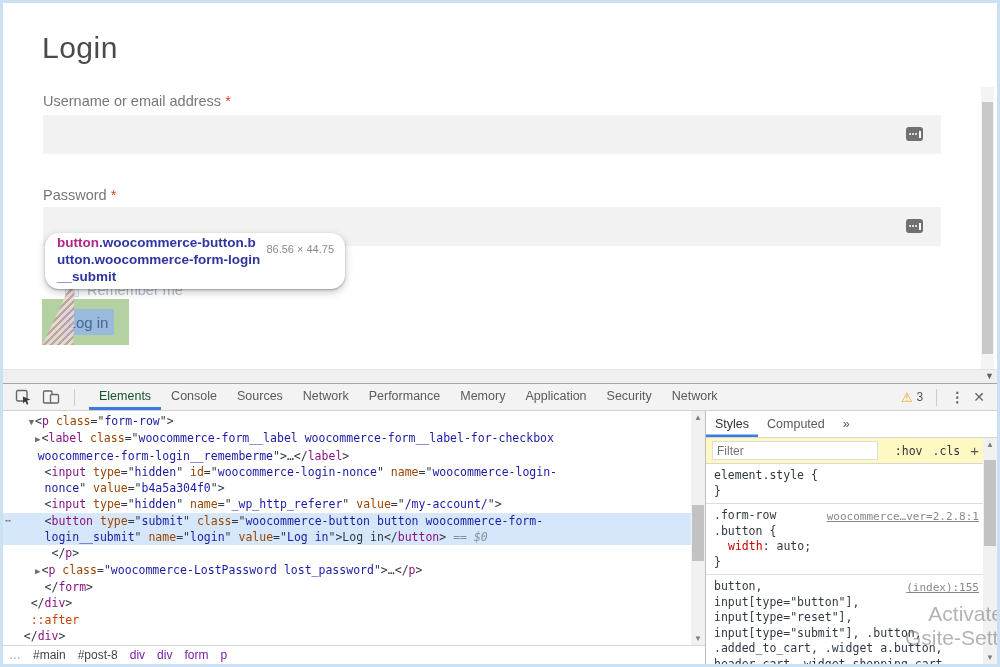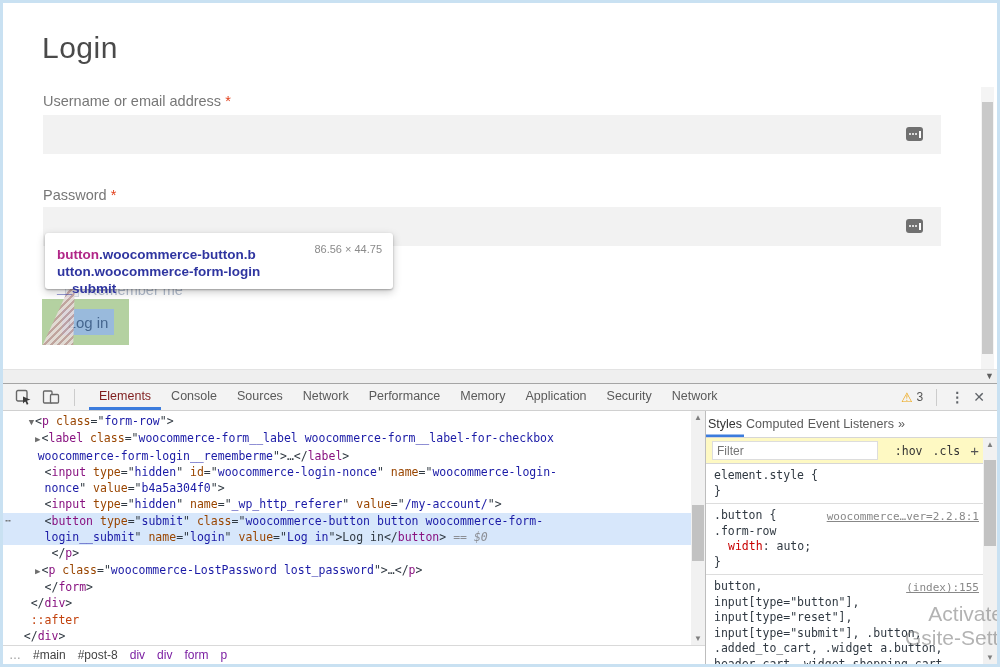--- a/index.html
+++ b/index.html
@@ -21,41 +21,41 @@
   .remember-ghost{position:absolute;left:62px;top:279px;font-size:14.5px;color:#7d8eab;opacity:.6;z-index:1;display:flex;align-items:center;gap:8px;}
   .remember-ghost .chk{width:12px;height:12px;border:1px solid #b9c3d4;background:#eef1f6;}
 
   .login-btn{position:absolute;left:39px;top:296px;width:87px;height:46px;background:#b4d1a1;z-index:2;}
   .content-hl{position:absolute;left:20px;top:10px;width:52px;height:26px;background:#99badc;
               display:flex;align-items:center;justify-content:center;font-size:15px;color:#46678f;}
   .hatch{position:absolute;left:39px;top:286px;width:34px;height:56px;z-index:3;opacity:.85;
          background:repeating-linear-gradient(135deg,#c29d9d 0 2px,#e9dcdc 2px 5px);
          clip-path:polygon(78% 0,96% 0,92% 100%,2% 100%);}
 
-  .tooltip{position:absolute;left:42px;top:230px;width:348px;height:56px;background:#fff;border-radius:3px;z-index:10;
-           box-shadow:0 1px 2px rgba(0,0,0,.28),0 3px 8px rgba(0,0,0,.22);padding:13px 12px 0 12px;box-sizing:border-box;
+  .tooltip{position:absolute;left:42px;top:230px;width:300px;height:56px;background:#fff;border-radius:14px;z-index:10;
+           box-shadow:0 1px 2px rgba(0,0,0,.28),0 3px 8px rgba(0,0,0,.22);padding:1px 12px 0 12px;box-sizing:border-box;
            font-size:13.5px;font-weight:bold;line-height:17px;}
   .tt-tag{color:#b12687;}
   .tt-cls{color:#2f35a0;}
   .tt-dims{position:absolute;right:11px;top:8px;font-weight:normal;font-size:11px;color:#8b8b8b;}
 
   .page-vscroll{position:absolute;right:3px;top:84px;width:13px;height:285px;background:#f4f4f4;z-index:4;}
   .page-vthumb{position:absolute;left:1px;right:1px;top:15px;height:252px;background:#c9c9c9;}
   .page-hstrip{position:absolute;left:3px;top:369px;width:994px;height:14px;background:#efefef;border-top:1px solid #e3e3e3;box-sizing:border-box;z-index:5;}
   .strip-arrow{position:absolute;right:3px;top:1px;font-size:9px;color:#5f5f5f;}
 
   
   .dt-sep{position:absolute;left:0;top:383px;width:1000px;height:1px;background:#a5a5a5;z-index:6;}
   .dt-toolbar{position:absolute;left:3px;top:384px;width:994px;height:27px;background:#f3f3f3;border-bottom:1px solid #d0d0d0;
               box-sizing:border-box;display:flex;align-items:center;z-index:6;}
   .tool-icons{display:flex;align-items:center;gap:10px;padding:0 10px 0 12px;}
   .tool-sep{width:1px;height:17px;background:#ccc;margin:0 4px;}
   .dt-tabs{display:flex;align-items:stretch;height:26px;}
   .dt-tab{padding:0 10px;font-size:12.5px;color:#5a5a5a;line-height:25px;white-space:nowrap;}
-  .dt-tab.active{color:#7f1d1d;box-shadow:inset 0 -3px 0 #3c7cdd;}
+  .dt-tab.active{color:#14532d;box-shadow:inset 0 -3px 0 #3c7cdd;}
   .toolbar-right{margin-left:auto;display:flex;align-items:center;gap:9px;padding-right:12px;}
   .warn-badge{display:flex;align-items:center;gap:4px;font-size:12px;color:#555;}
   .warn-ico{color:#eda512;font-size:13px;}
   .kebab{color:#5f6368;font-size:14px;font-weight:bold;letter-spacing:0;}
   .close-x{color:#5f6368;font-size:14px;}
 
   .dt-main{position:absolute;left:3px;top:411px;width:994px;height:253px;display:flex;z-index:6;background:#fff;}
   .elements-col{width:702px;display:flex;flex-direction:column;}
   .elements-panel{position:relative;height:234px;overflow:hidden;background:#fff;}
   .dom-tree{position:absolute;left:0;top:2px;right:14px;font-family:"DejaVu Sans Mono",monospace;font-size:11.5px;line-height:16.3px;color:#303942;}
@@ -73,21 +73,21 @@
   .crumb{padding:0 6px;white-space:nowrap;color:#333;}
   .crumb.more{color:#999;}
   .crumb.id{color:#444;}
   .crumb.tagc{color:#7b1fa2;}
   .crumb.selected{background:#efefef;color:#222;height:18px;line-height:18px;padding:0 8px;}
 
   .v-divider{width:1px;background:#bdbdbd;}
 
   .styles-col{flex:1;position:relative;overflow:hidden;background:#fff;}
   .sp-tabs{height:27px;display:flex;align-items:stretch;background:#fff;border-bottom:1px solid #d6d6d6;box-sizing:border-box;}
-  .sp-tab{padding:0 2px;font-size:12.5px;color:#5a5a5a;line-height:26px;white-space:nowrap;}
+  .sp-tab{padding:0 9px;font-size:12.5px;color:#5a5a5a;line-height:26px;white-space:nowrap;}
   .sp-tab.active{color:#333;box-shadow:inset 0 -2.5px 0 #3c7cdd;}
   .sp-filter{height:26px;background:#fef9c3;border-bottom:1px solid #d6d6d6;display:flex;align-items:center;padding:0 18px 0 6px;gap:10px;box-sizing:border-box;}
   .filter-input{width:156px;height:17px;border:1px solid #ddd;font-size:12px;padding:0 4px;color:#333;font-family:"Liberation Sans",sans-serif;}
   .toggle{font-family:"DejaVu Sans Mono",monospace;font-size:11.5px;color:#333;}
   .add-rule{font-size:15px;color:#555;}
   .sp-content{position:absolute;top:53px;left:0;right:14px;bottom:0;font-family:"DejaVu Sans Mono",monospace;font-size:11.5px;line-height:15.5px;color:#303942;}
   .rule{padding:4px 8px;border-bottom:1px solid #ddd;position:relative;}
   .rule-src{position:absolute;right:4px;top:5px;color:#888;text-decoration:underline;font-size:11px;white-space:nowrap;}
   .sel-line{white-space:pre;}
   .prop-line{white-space:pre;padding-left:14px;}
@@ -232,38 +232,37 @@
         <span class="crumb tagc">p</span>
       </div>
   </div>
 
   <div class="v-divider"></div>
 
   <div class="styles-col">
     <div class="sp-tabs">
         <div class="sp-tab active">Styles</div>
         <div class="sp-tab">Computed</div>
-        <div class="sp-tab">Event Listeners</div>
         <div class="sp-tab">»</div>
       </div>
     <div class="sp-filter">
       <input class="filter-input" placeholder="Filter" style="">
       <span style="margin-left:auto" class="toggle">:hov</span>
       <span class="toggle">.cls</span>
       <span class="add-rule">+</span>
     </div>
     <div class="sp-content">
         <div class="rule">
           <div class="sel-line">element.style {</div>
           <div class="sel-line">}</div>
         </div>
         <div class="rule">
           <span class="rule-src">woocommerce…ver=2.2.8:1</span>
+          <div class="sel-line">.form-row</div>
           <div class="sel-line">.button {</div>
-          <div class="sel-line">.form-row</div>
           <div class="prop-line"><span class="prop-name">width</span><span class="tk-p">: </span><span class="prop-val">auto</span><span class="tk-p">;</span></div>
           <div class="sel-line">}</div>
         </div>
         <div class="rule">
           <span class="rule-src">(index):155</span>
           <div class="sel-line">button,</div>
           <div class="sel-line">input[type="button"],</div>
           <div class="sel-line">input[type="reset"],</div>
           <div class="sel-line">input[type="submit"], .button,</div>
           <div class="sel-line">.added_to_cart, .widget a.button,</div>

